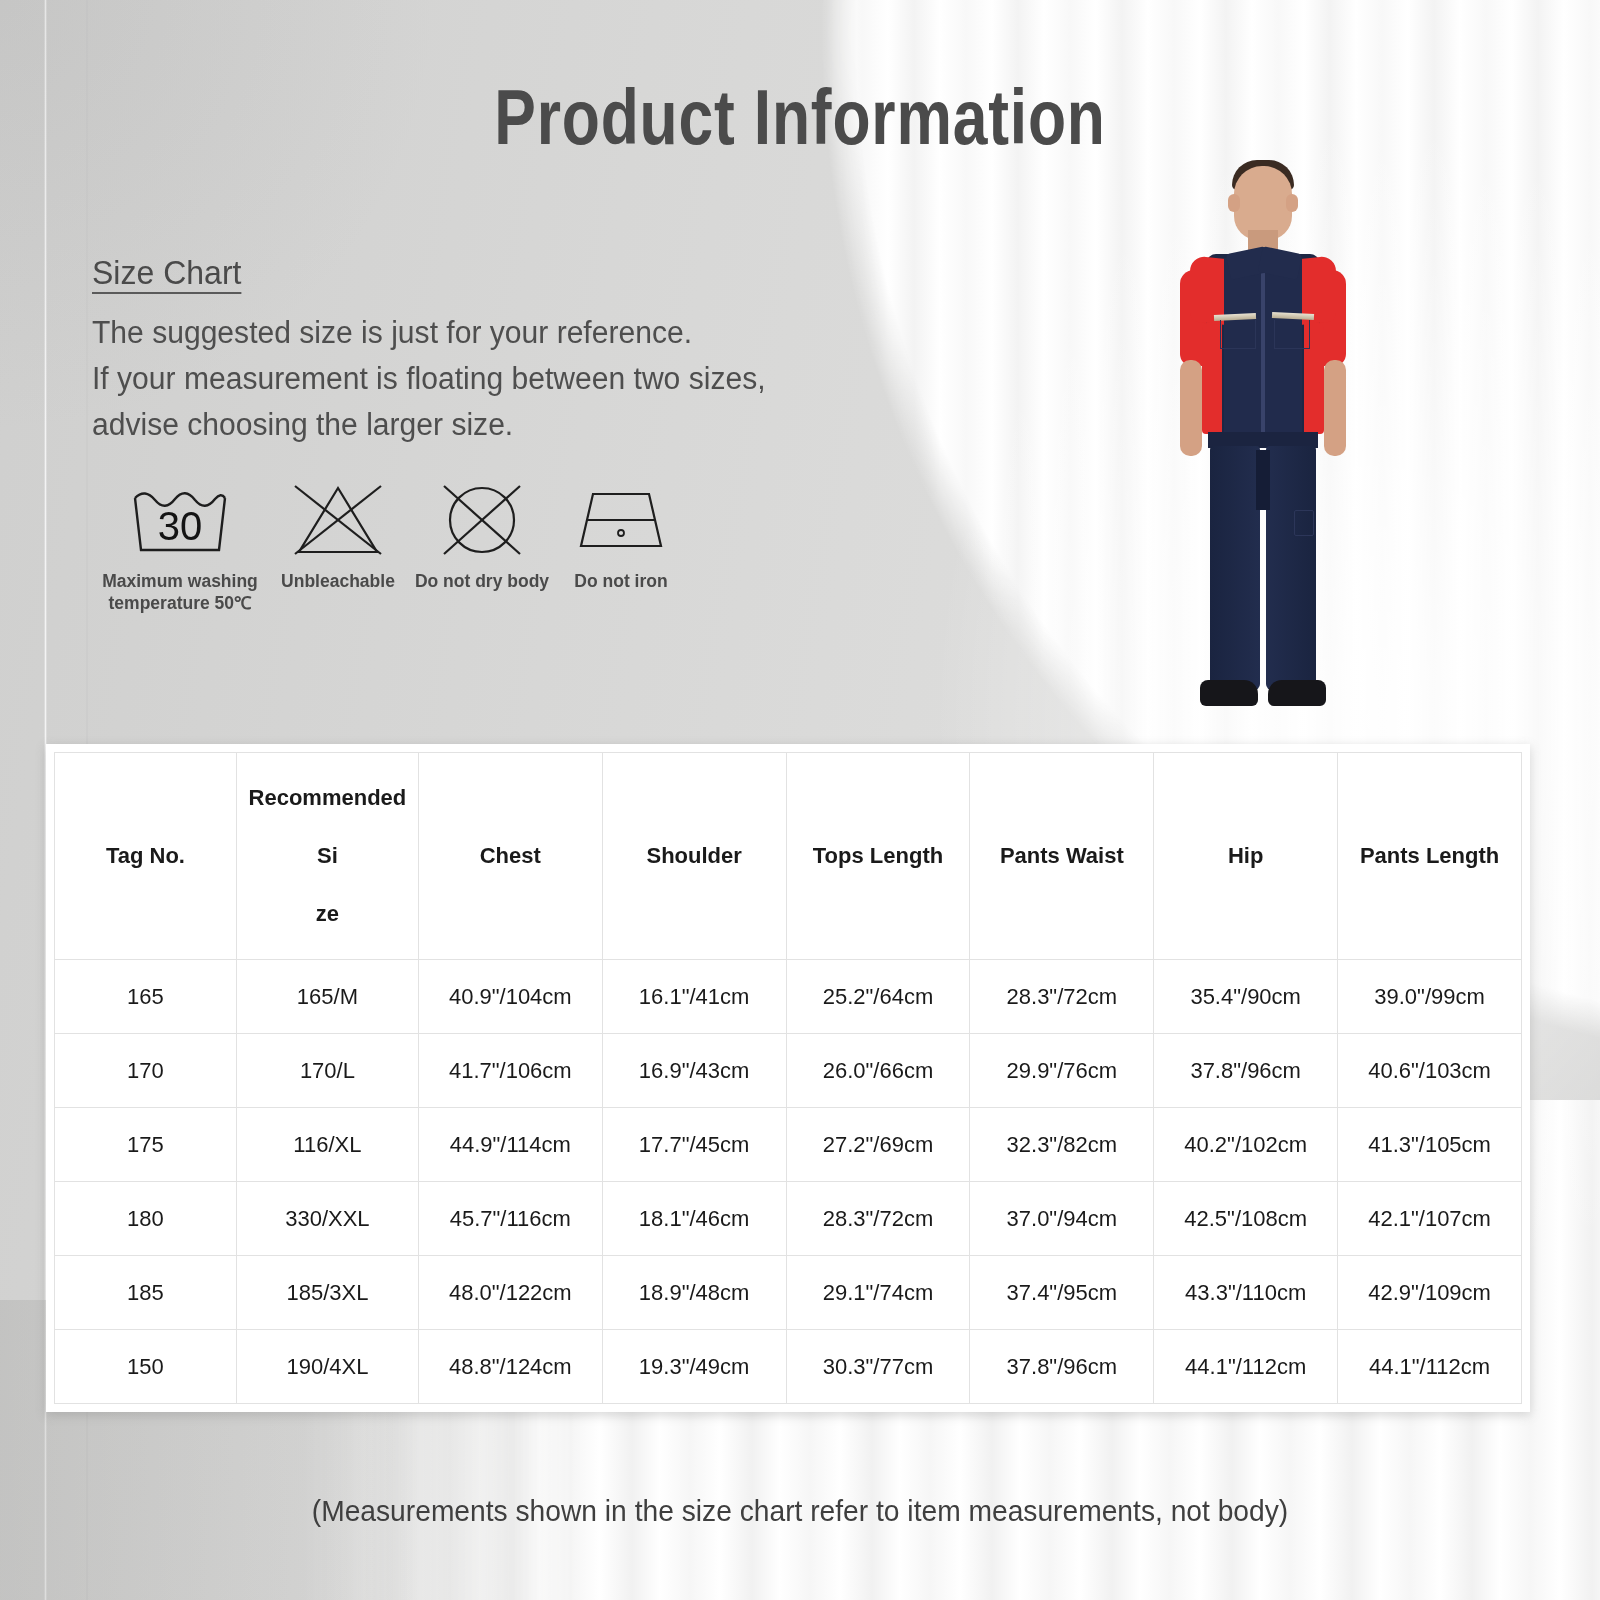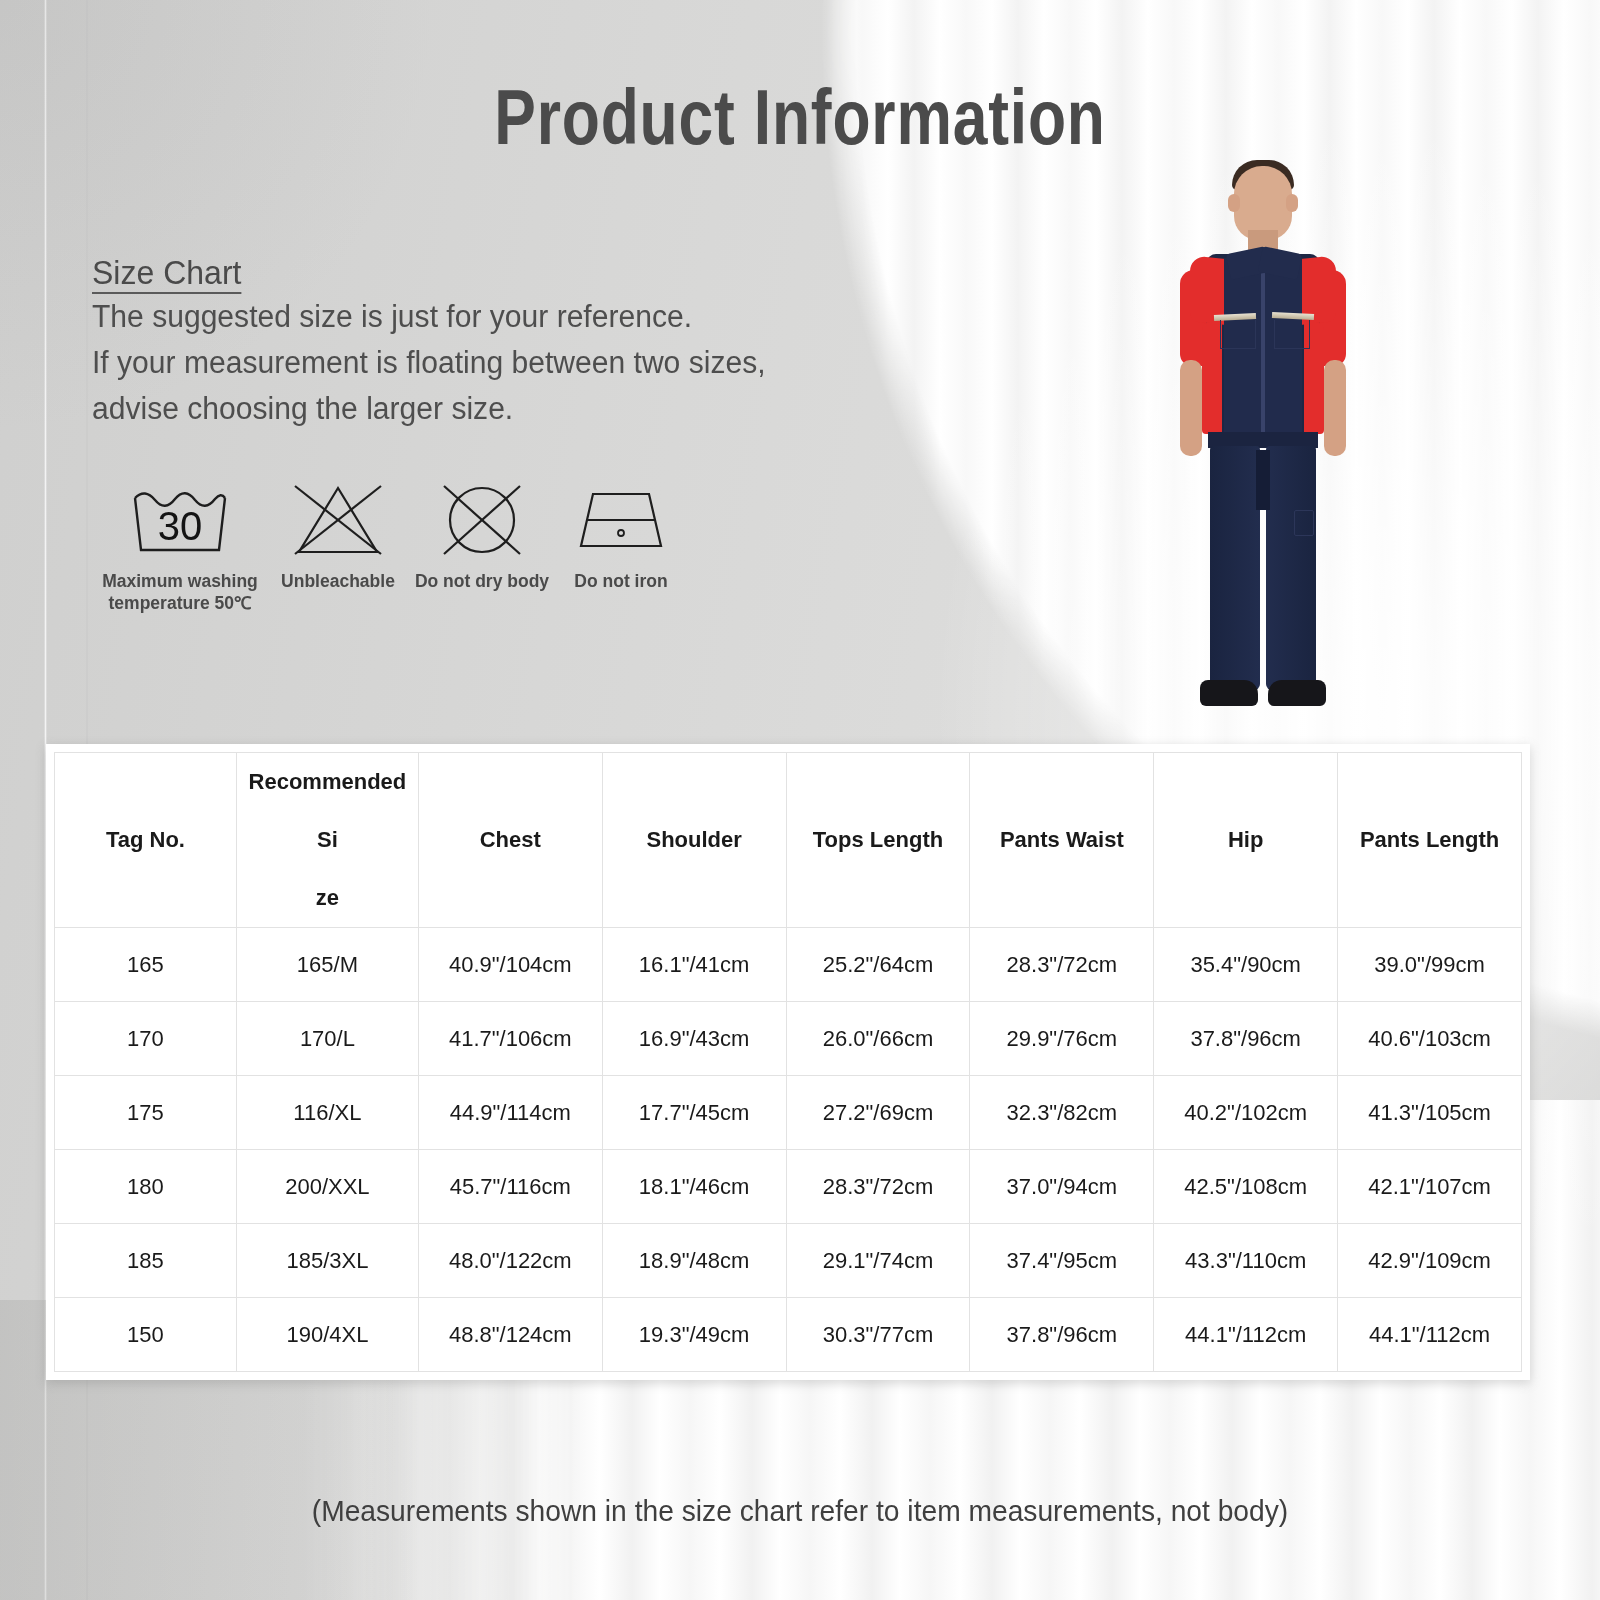--- a/index.html
+++ b/index.html
@@ -114,20 +114,21 @@
     font-size: 33px;
     color: #4a4a4a;
     border-bottom: 2px solid #5a5a5a;
     display: inline-block;
     padding-bottom: 3px;
     line-height: 1.0;
     transform: scaleX(0.97);
     transform-origin: left;
   }
   .sc-lines {
+    margin-top: 16px;
   }
   .sc-line {
     font-size: 31px;
     line-height: 46px;
     color: #4e4e4e;
     white-space: nowrap;
     transform: scaleX(0.97);
     transform-origin: left;
   }
 
@@ -283,21 +284,21 @@
   table.size-table td {
     border: 1px solid #e2e2e2;
     text-align: center;
     vertical-align: middle;
     color: #1a1a1a;
   }
   table.size-table th {
     height: 140px;
     font-size: 22px;
     font-weight: bold;
-    padding: 0 6px;
+    padding: 16px 6px;
   }
   table.size-table td {
     height: 73px;
     font-size: 22px;
     font-weight: normal;
     padding: 0 0;
   }
   .th-wrap {
     display: block;
     line-height: 64px;
@@ -492,21 +493,21 @@
           <td>116/XL</td>
           <td>44.9"/114cm</td>
           <td>17.7"/45cm</td>
           <td>27.2"/69cm</td>
           <td>32.3"/82cm</td>
           <td>40.2"/102cm</td>
           <td>41.3"/105cm</td>
         </tr>
         <tr>
           <td>180</td>
-          <td>200/XXL</td>
+          <td>330/XXL</td>
           <td>45.7"/116cm</td>
           <td>18.1"/46cm</td>
           <td>28.3"/72cm</td>
           <td>37.0"/94cm</td>
           <td>42.5"/108cm</td>
           <td>42.1"/107cm</td>
         </tr>
         <tr>
           <td>185</td>
           <td>185/3XL</td>

